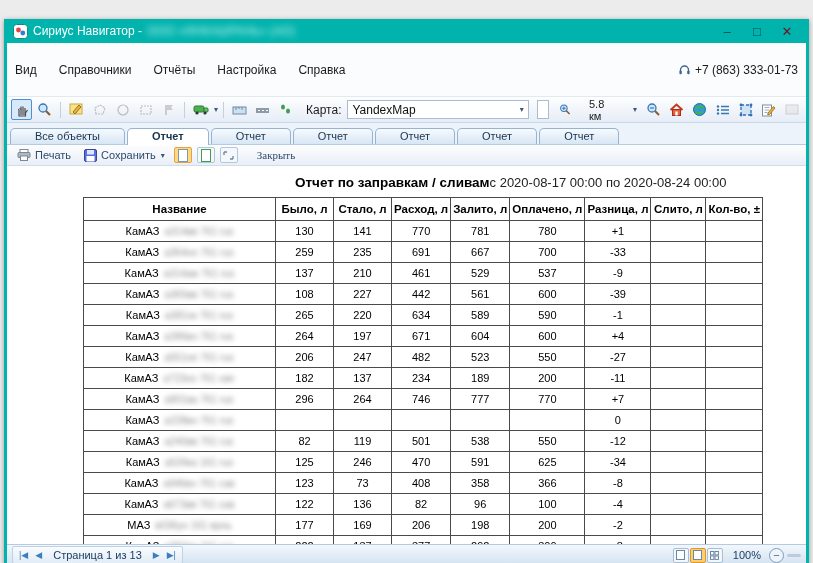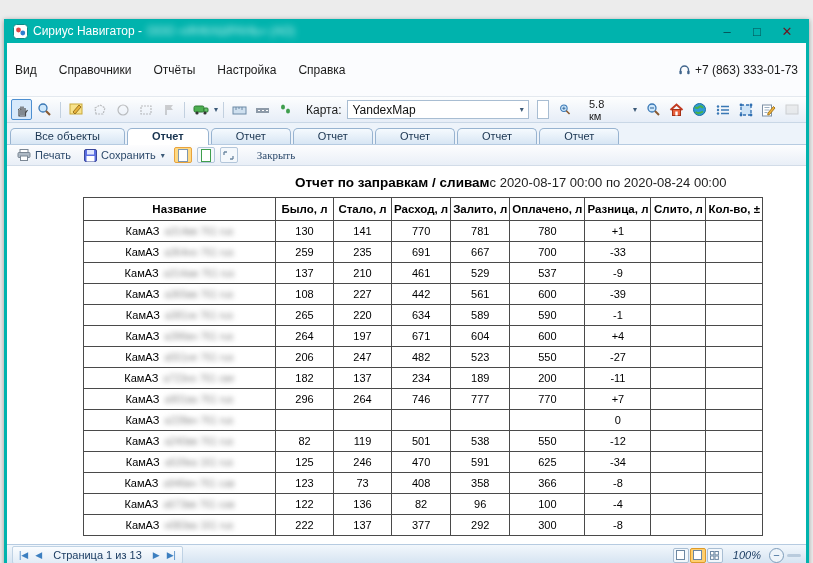--- a/index.html
+++ b/index.html
@@ -79,21 +79,21 @@
   .pager{display:flex;align-items:center;gap:3px;background:linear-gradient(#fafcfe,#e2ecf6);
     border:1px solid #bfd2e4;border-radius:2px;padding:0 4px;height:16px;}
   .nav-btn{color:#3c7fc0;font-size:9px;padding:0 2px;}
   .page-label{margin:0 6px;color:#1d3e63;}
   .statusbar .spacer{flex:1;}
   .view-btns{display:flex;gap:1px;margin-right:8px;}
   .vbtn{width:16px;height:15px;border:1px solid #a9bed3;background:#f2f7fc;border-radius:2px;
     display:flex;align-items:center;justify-content:center;box-sizing:border-box;}
   .vbtn.orange{background:#ffcf6e;border-color:#dd9a2b;}
   .vbox{width:7px;height:8px;border:1px solid #6c87a2;background:#fff;}
-  .zoom-pct{margin:0 8px 0 2px;color:#1d3e63;font-style:italic;}
+  .zoom-pct{margin:0 8px 0 2px;color:#1d3e63;}
   .zoom-minus{width:13px;height:13px;border:1px solid #7d9cba;border-radius:50%;color:#3c6a99;
     display:flex;align-items:center;justify-content:center;font-size:11px;line-height:1;background:#eef4fa;}
   .slider-track{width:14px;height:3px;background:#b9cbdd;border-radius:2px;margin-left:3px;}
   svg{display:block;}
 </style>
 </head>
 <body>
 
 <div class="window">
 
@@ -493,20 +493,31 @@
             <td>122</td>
             <td>136</td>
             <td>82</td>
             <td>96</td>
             <td>100</td>
             <td>-4</td>
             <td></td>
             <td></td>
           </tr>
           <tr>
+            <td><span>МАЗ</span><span class="plate">в036ун 161 врнь</span></td>
+            <td>177</td>
+            <td>169</td>
+            <td>206</td>
+            <td>198</td>
+            <td>200</td>
+            <td>-2</td>
+            <td></td>
+            <td></td>
+          </tr>
+          <tr>
             <td><span>КамАЗ</span><span class="plate">н083ва 161 rus</span></td>
             <td>222</td>
             <td>137</td>
             <td>377</td>
             <td>292</td>
             <td>300</td>
             <td>-8</td>
             <td></td>
             <td></td>
           </tr>

